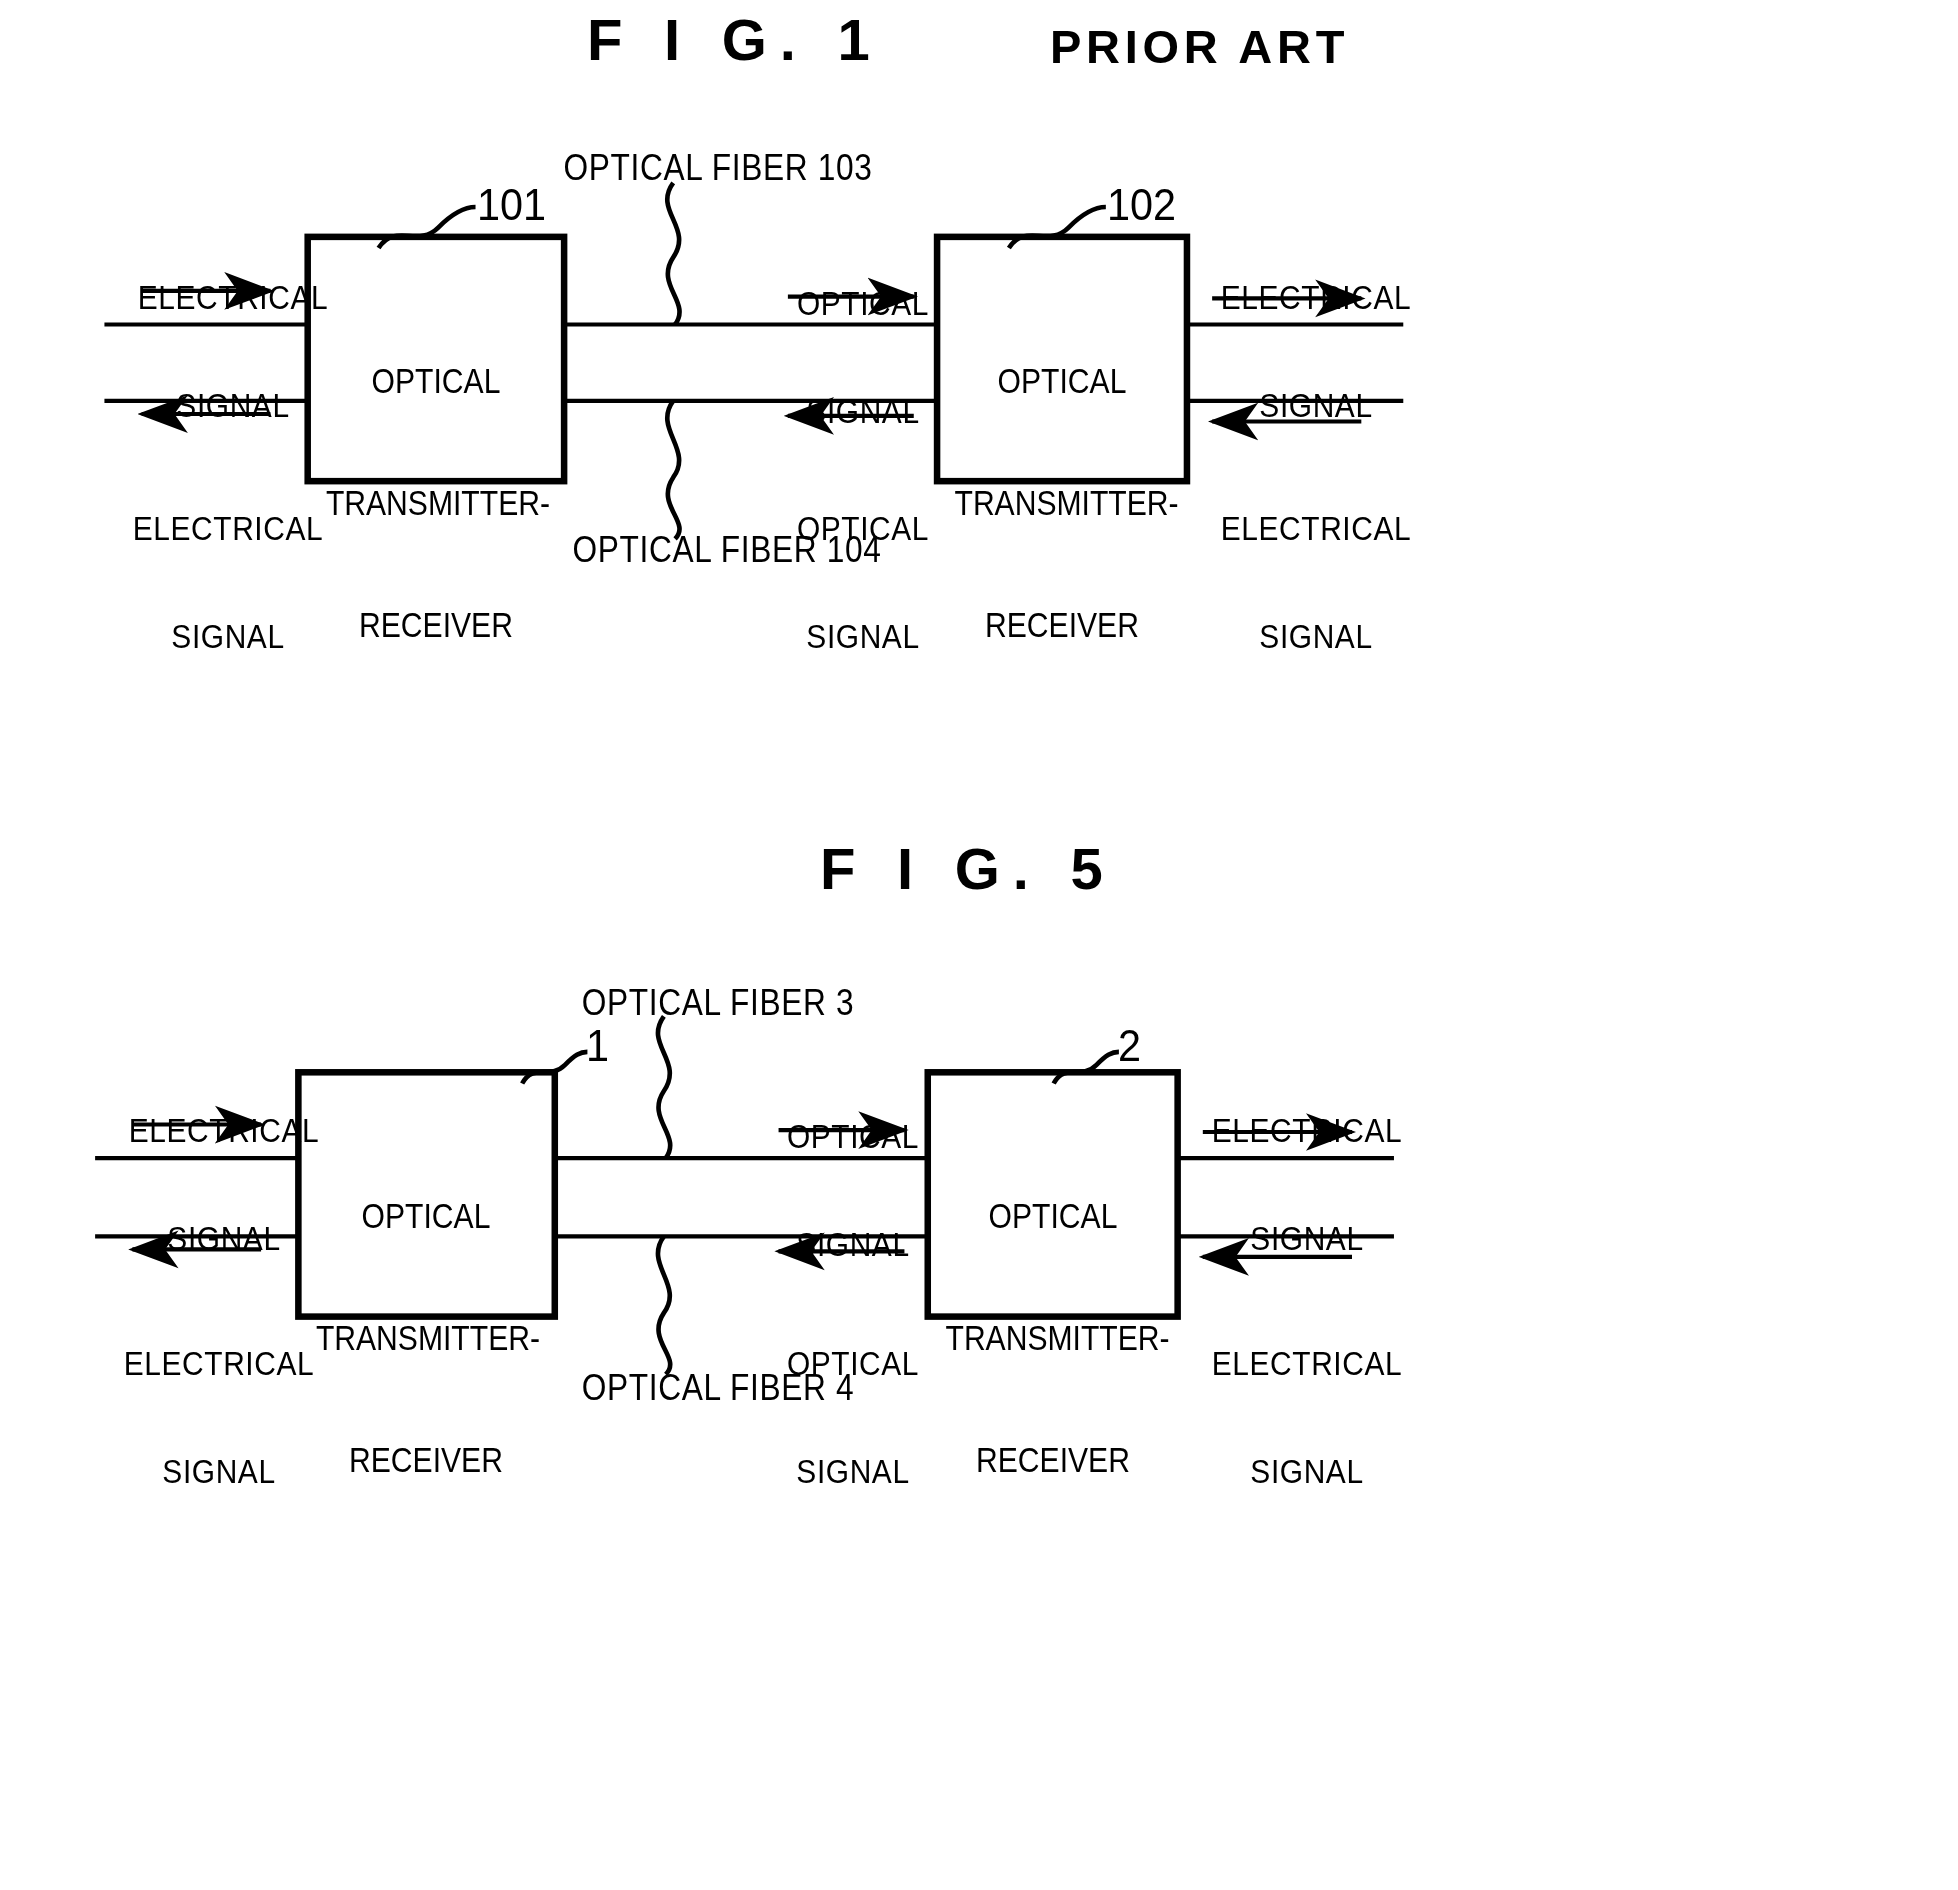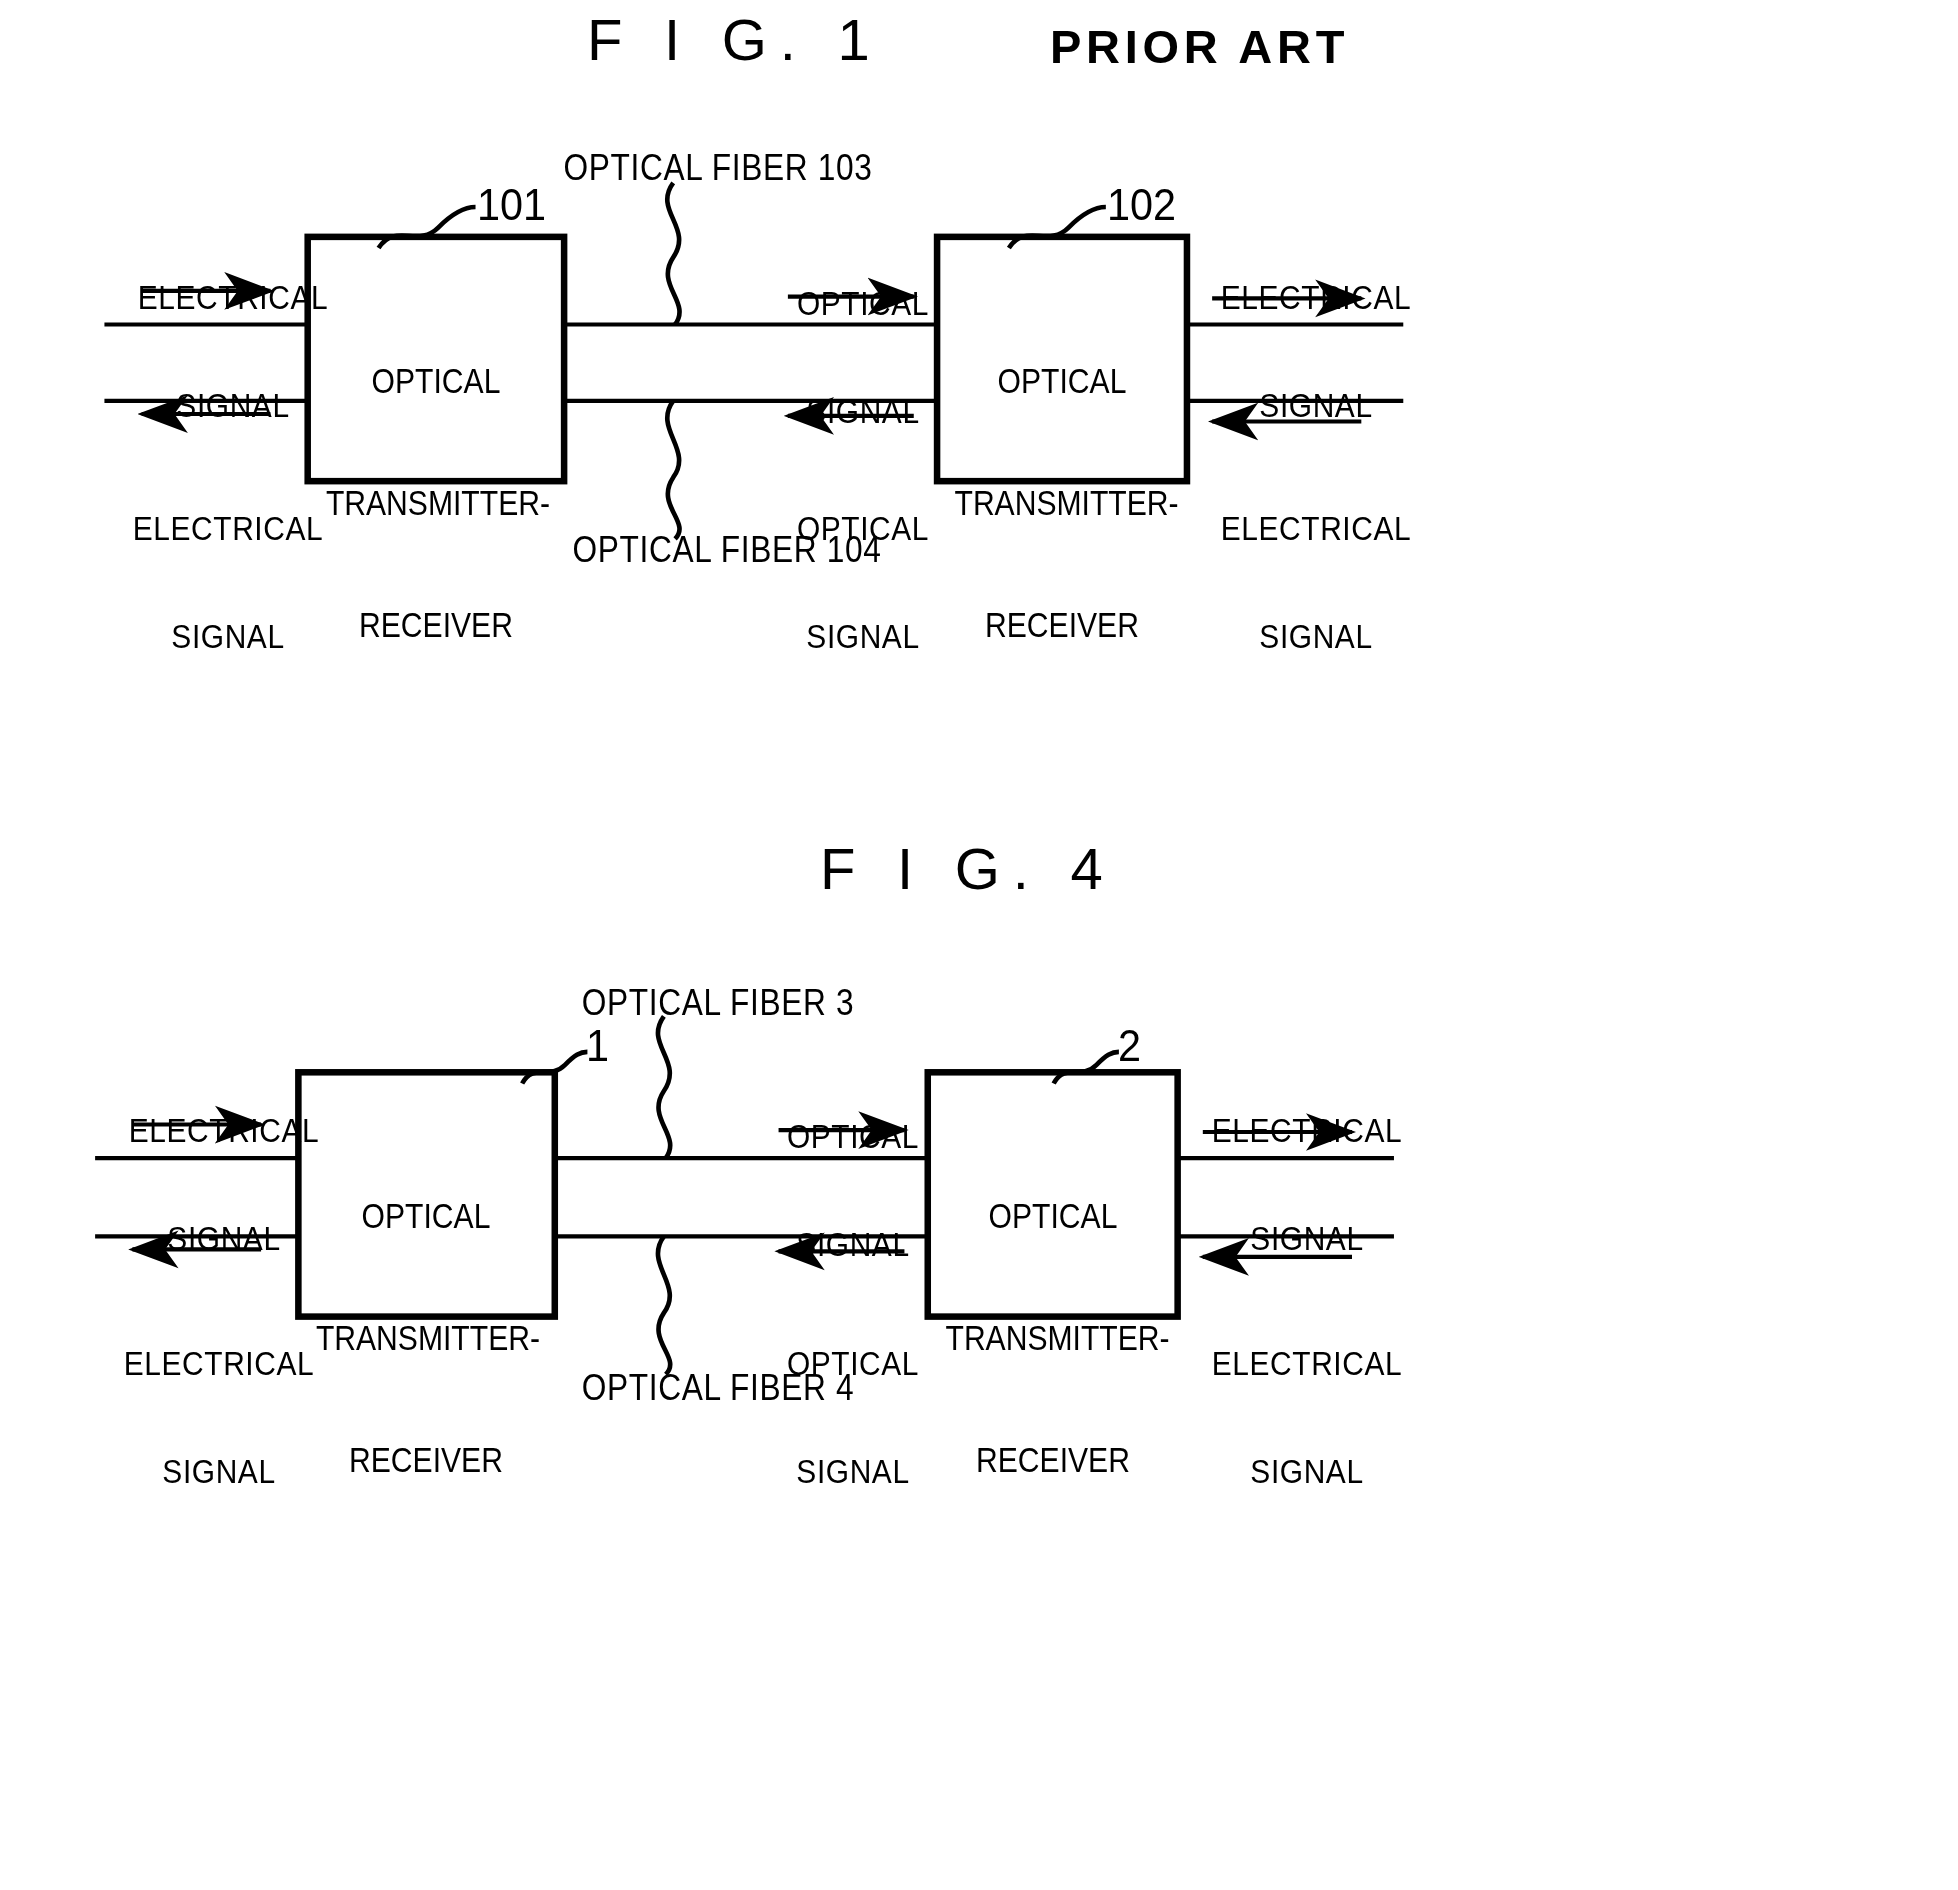--- a/index.html
+++ b/index.html
@@ -21,21 +21,21 @@
   svg.figure-canvas {
     position: absolute;
     left: 0;
     top: 0;
     width: 1959px;
     height: 1891px;
   }
   .fig-title {
     position: absolute;
     font-family: "Liberation Sans", sans-serif;
-    font-weight: 400;
+    font-weight: 700;
     letter-spacing: 0.22em;
     white-space: pre;
   }
   .fig-sub {
     position: absolute;
     font-family: "Liberation Sans", sans-serif;
     font-weight: 700;
     letter-spacing: 0.10em;
     white-space: pre;
   }
@@ -203,21 +203,21 @@
   <div class="lbl" style="left:1195px; top:207px; width:242px; font-size:34px;">
     <div>ELECTRICAL</div>
     <div>SIGNAL</div>
   </div>
 
   <div class="lbl" style="left:1195px; top:438px; width:242px; font-size:34px;">
     <div>ELECTRICAL</div>
     <div>SIGNAL</div>
   </div>
 
-  <div class="fig-title" style="left:820px; top:1119px; font-size:58px; top:835px;">F I G. 4</div>
+  <div class="fig-title" style="left:820px; top:1119px; font-size:58px; top:835px;">F I G. 5</div>
 
   <div class="lbl" style="left:522px; top:984px; width:392px; font-size:36px;">OPTICAL FIBER 3</div>
 
   <div class="lbl" style="left:522px; top:1369px; width:392px; font-size:36px;">OPTICAL FIBER 4</div>
 
   <div class="refnum" style="left:585px; top:1020px; font-size:45px;">1</div>
 
   <div class="refnum" style="left:1117px; top:1020px; font-size:45px;">2</div>
 
   <div class="boxlabel" style="left:298px; top:1115px; width:256px; font-size:35px;">

